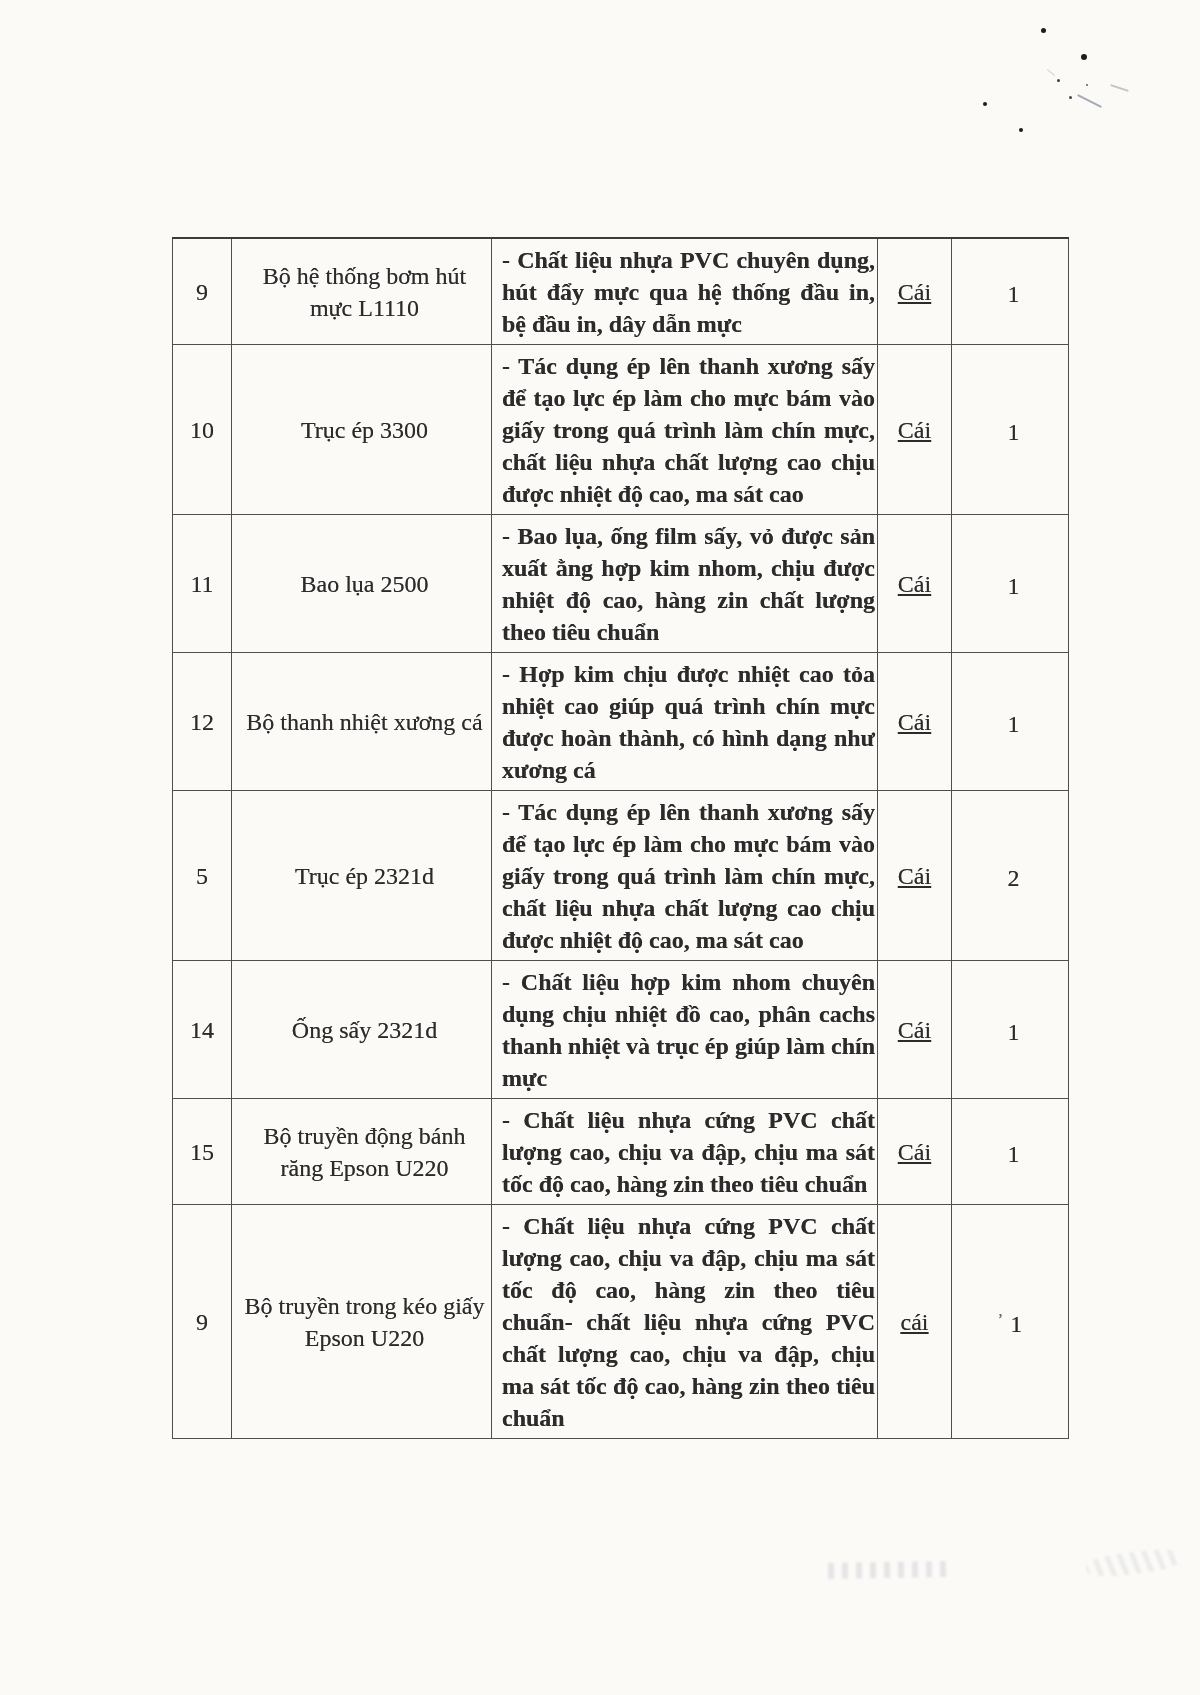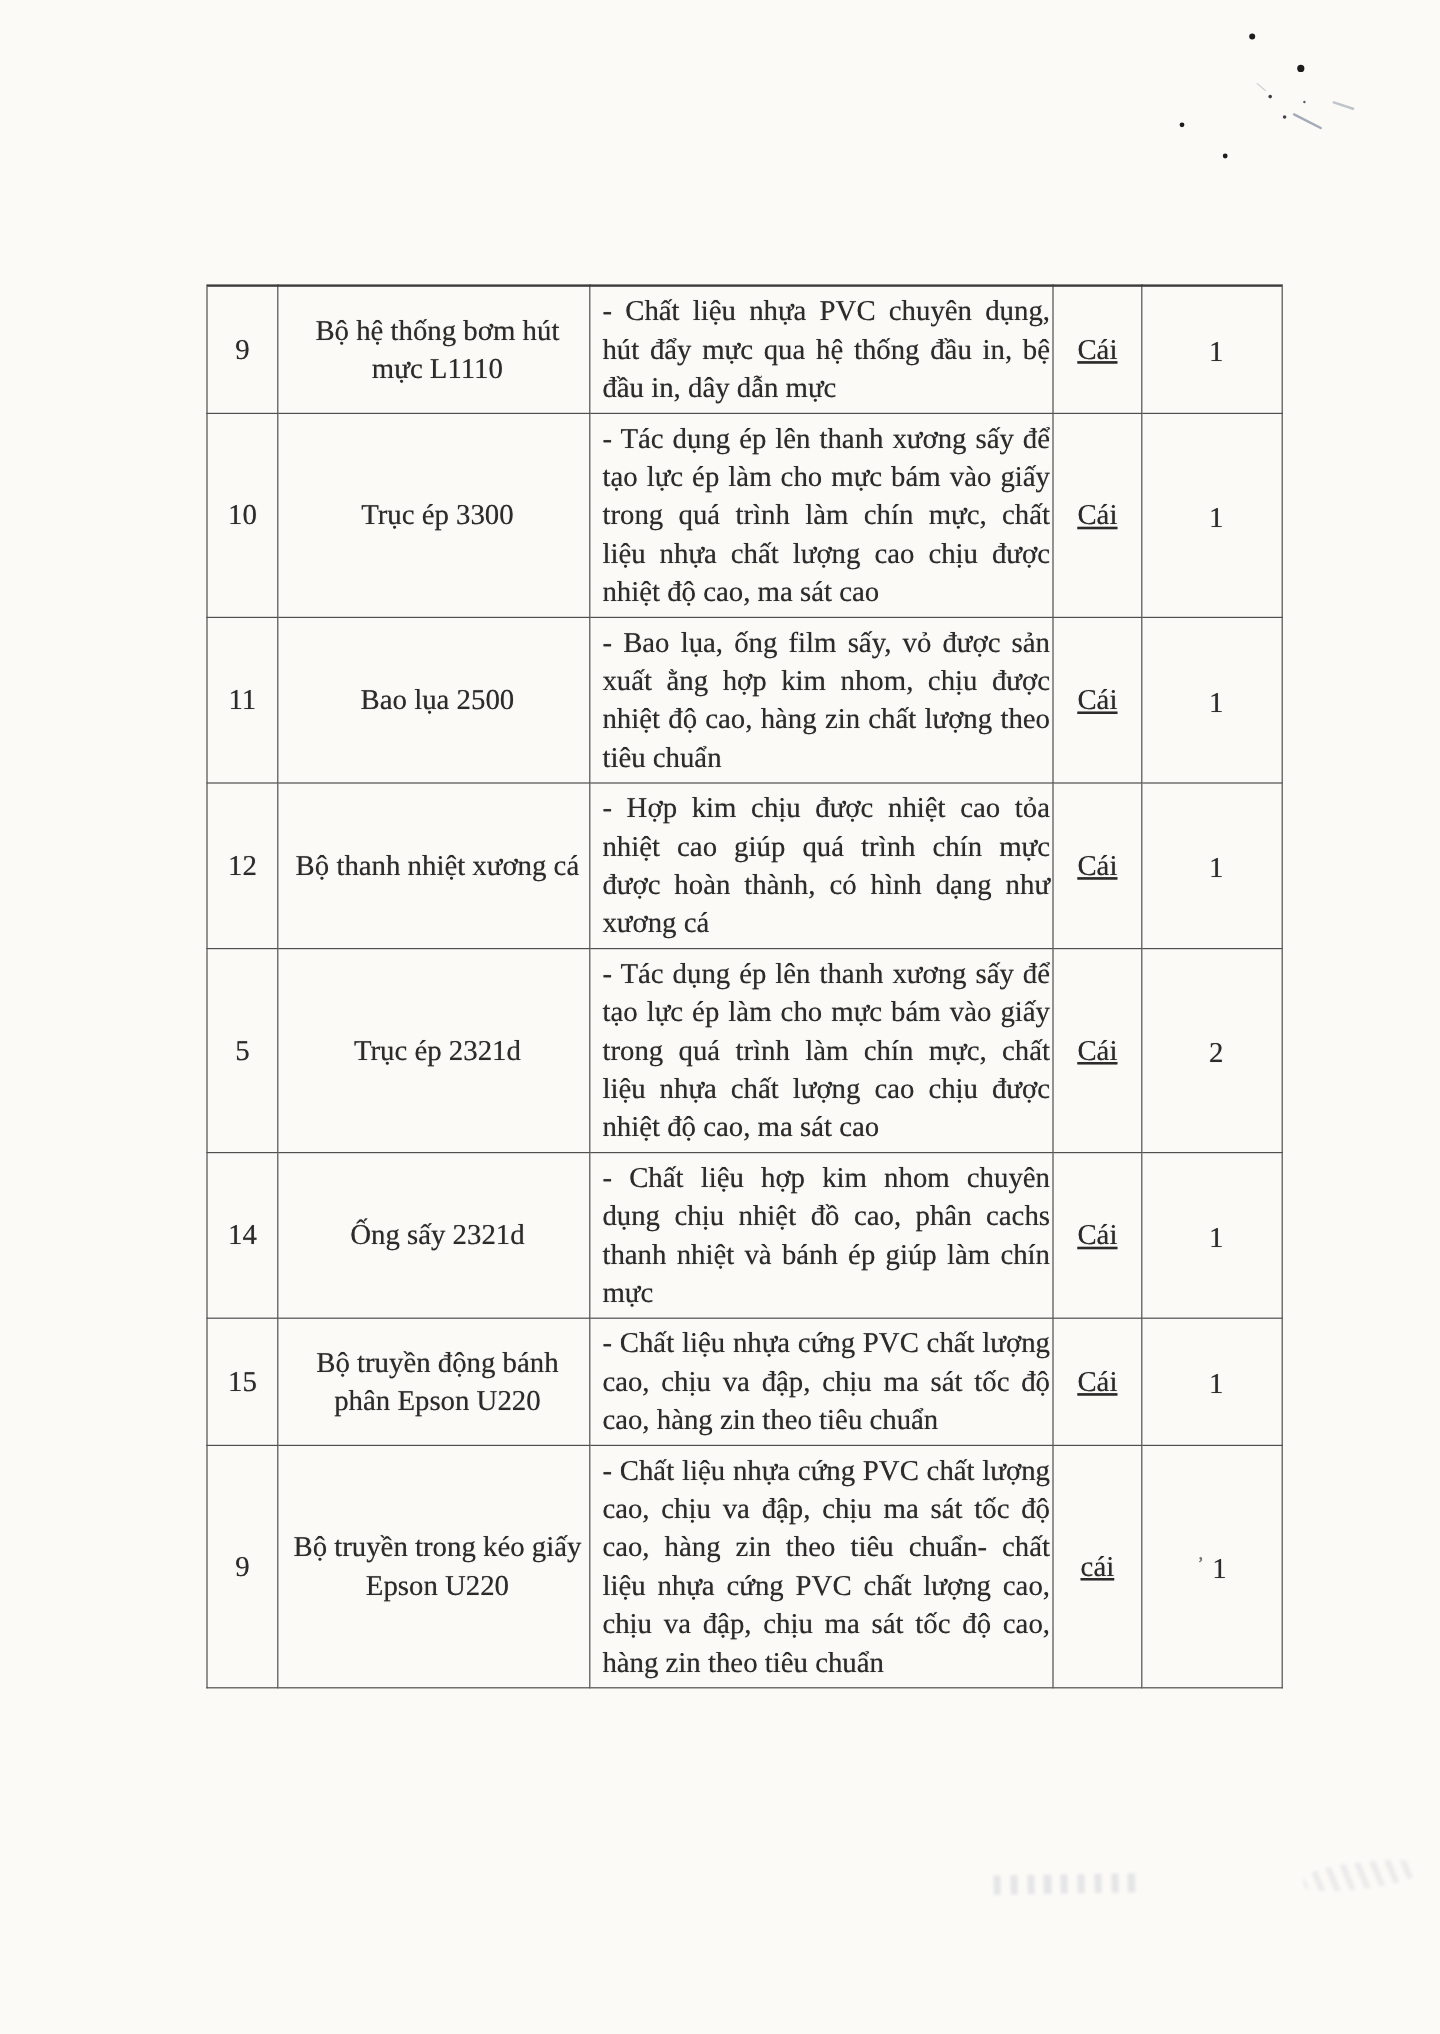--- a/index.html
+++ b/index.html
@@ -32,20 +32,21 @@
     text-shadow:0 0 0.6px rgba(45,45,45,0.65);
     vertical-align:middle;
     overflow:hidden;
   }
   td.c-no{text-align:center;}
   td.c-name{padding:2px 6px 2px 12px;text-align:center;}
   td.c-desc{
     padding:5px 2px 4px 10px;
     text-align:justify;
     vertical-align:top;
+    font-weight:bold;
   }
   td.c-unit{text-align:center;text-decoration:underline;}
   td.c-qty{text-align:center;}
   tr.h95{height:95px;}  tr.h165{height:165px;}
   tr.h130a{height:130px;} tr.h130b{height:130px;}
   tr.h163{height:163px;} tr.h130c{height:130px;}
   tr.h99{height:99px;}  tr.h189{height:189px;}
   .qty-tick{color:#6f6f6f;font-size:16px;margin-right:7px;vertical-align:7px;}
 
   
@@ -131,27 +132,27 @@
       <tr class="h163">
         <td class="c-no">5</td>
         <td class="c-name">Trục ép 2321d</td>
         <td class="c-desc">- Tác dụng ép lên thanh xương sấy để tạo lực ép làm cho mực bám vào giấy trong quá trình làm chín mực, chất liệu nhựa chất lượng cao chịu được nhiệt độ cao, ma sát cao</td>
         <td class="c-unit">Cái</td>
         <td class="c-qty"><span class="qty-tick"></span><span>2</span></td>
       </tr>
       <tr class="h130c">
         <td class="c-no">14</td>
         <td class="c-name">Ống sấy 2321d</td>
-        <td class="c-desc">- Chất liệu hợp kim nhom chuyên dụng chịu nhiệt đồ cao, phân cachs thanh nhiệt và bánh ép giúp làm chín mực</td>
+        <td class="c-desc">- Chất liệu hợp kim nhom chuyên dụng chịu nhiệt đồ cao, phân cachs thanh nhiệt và trục ép giúp làm chín mực</td>
         <td class="c-unit">Cái</td>
         <td class="c-qty"><span class="qty-tick"></span><span>1</span></td>
       </tr>
       <tr class="h99">
         <td class="c-no">15</td>
-        <td class="c-name">Bộ truyền động bánh phân Epson U220</td>
+        <td class="c-name">Bộ truyền động bánh răng Epson U220</td>
         <td class="c-desc">- Chất liệu nhựa cứng PVC chất lượng cao, chịu va đập, chịu ma sát tốc độ cao, hàng zin theo tiêu chuẩn</td>
         <td class="c-unit">Cái</td>
         <td class="c-qty"><span class="qty-tick"></span><span>1</span></td>
       </tr>
       <tr class="h189">
         <td class="c-no">9</td>
         <td class="c-name">Bộ truyền trong kéo giấy Epson U220</td>
         <td class="c-desc">- Chất liệu nhựa cứng PVC chất lượng cao, chịu va đập, chịu ma sát tốc độ cao, hàng zin theo tiêu chuẩn- chất liệu nhựa cứng PVC chất lượng cao, chịu va đập, chịu ma sát tốc độ cao, hàng zin theo tiêu chuẩn</td>
         <td class="c-unit">cái</td>
         <td class="c-qty"><span class="qty-tick">ʼ</span><span>1</span></td>

